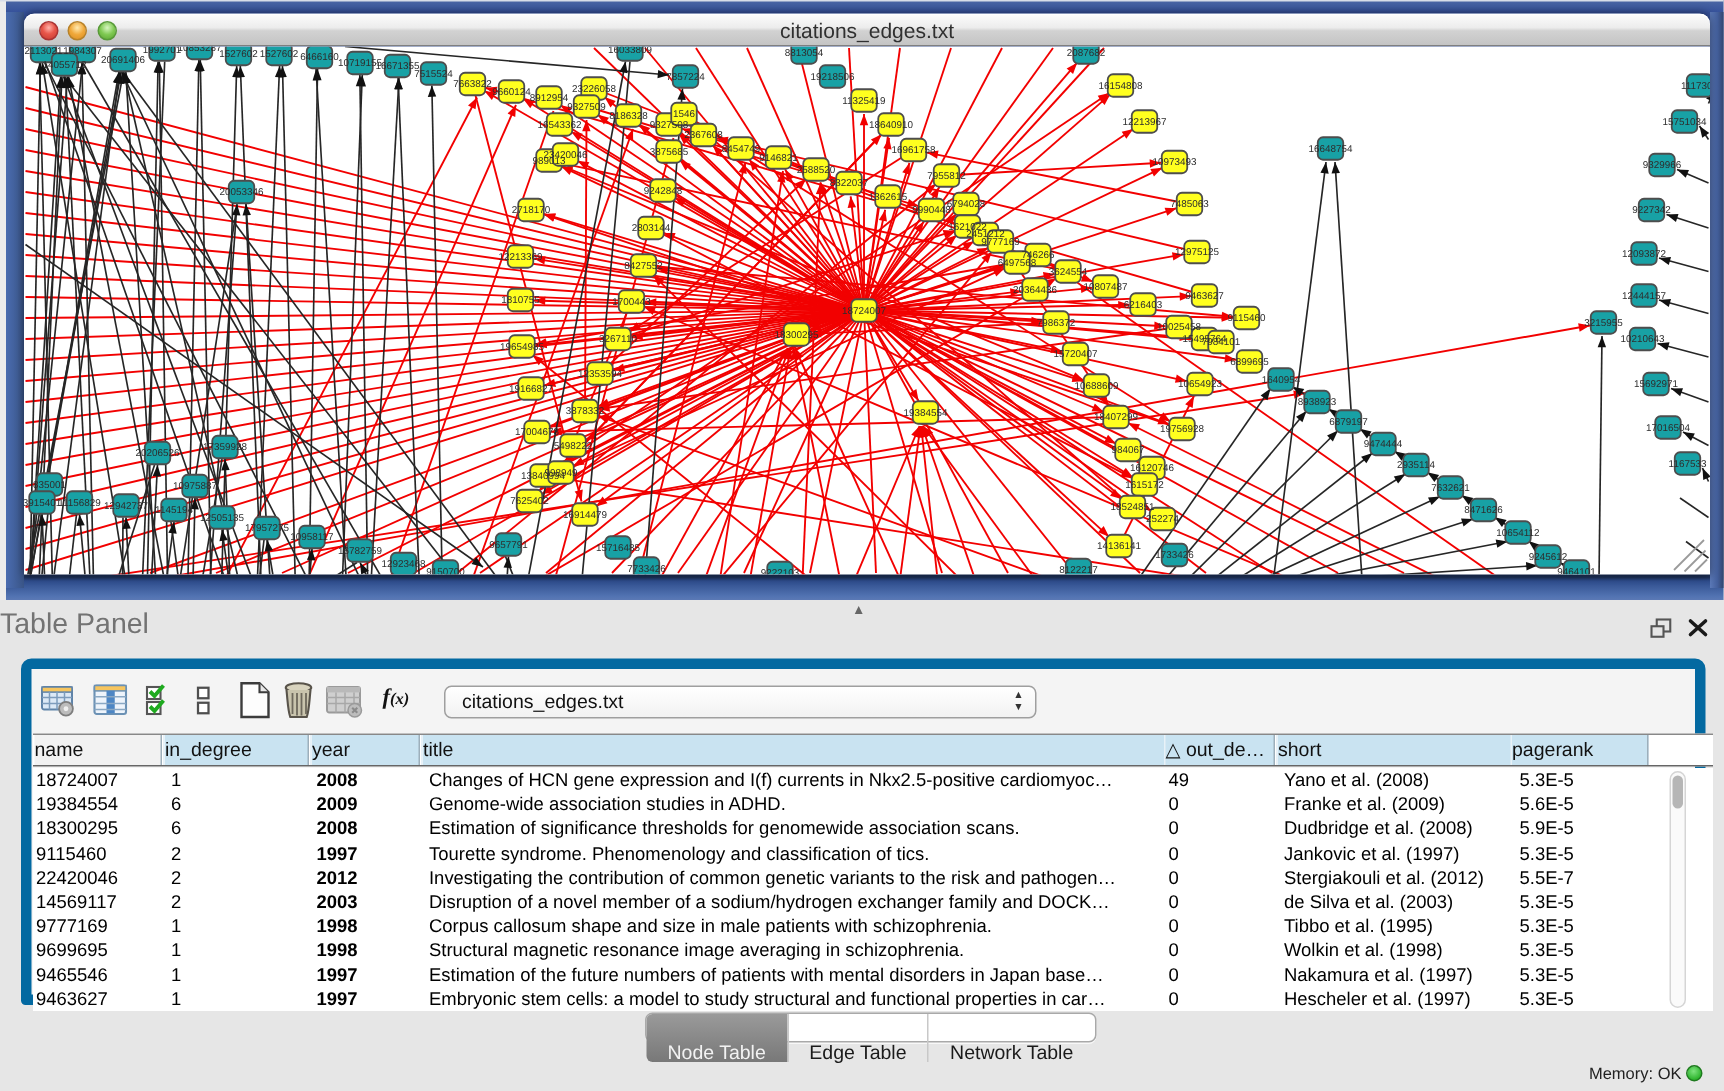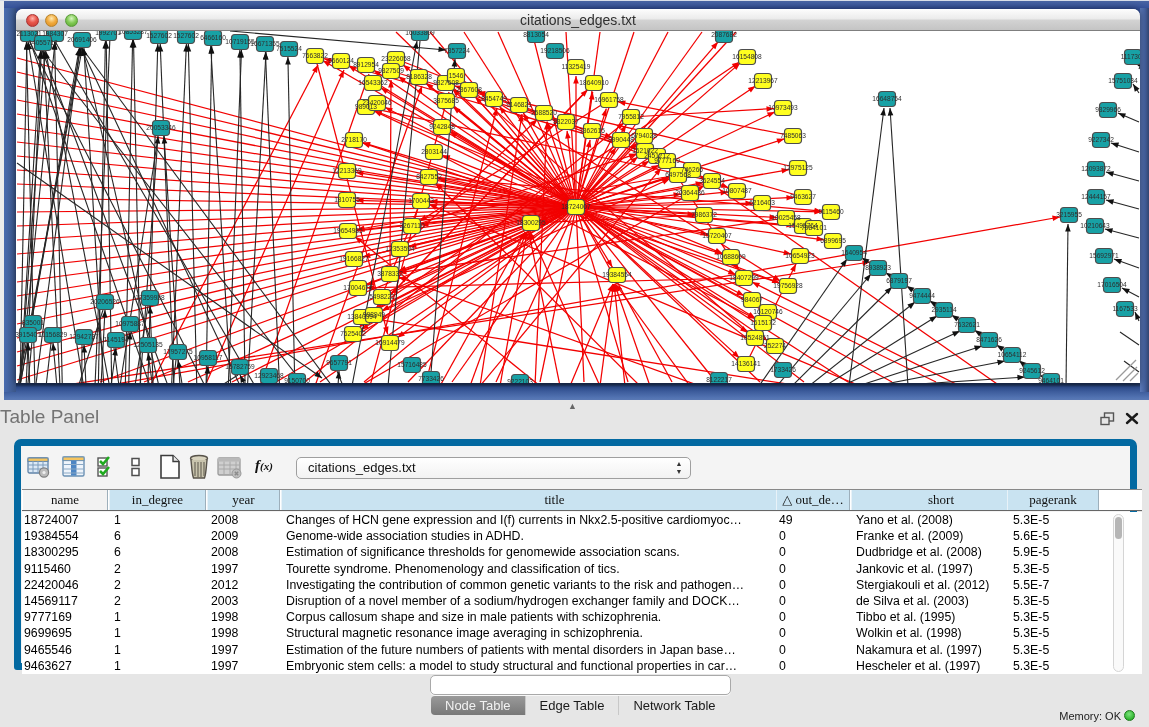--- a/index.html
+++ b/index.html
@@ -12,29 +12,29 @@
 .tl.g {left:49px;background:radial-gradient(circle at 50% 32%,#d6f5c0 0%,#7fc952 50%,#5aa332 100%);border:1px solid #589a39;}
 .canvas {position:absolute;left:0;top:22px;width:1124px;height:352px;background:#fff;overflow:hidden;}
 .panel {position:absolute;left:0;top:400px;width:1149px;height:327px;background:#e6e6e6;}
 .panel .ptitle {position:absolute;left:0;top:6px;font-size:19px;color:#737373;}
 .fico {position:absolute;top:12px;}
 .inner {position:absolute;left:14px;top:39px;width:1123px;height:231px;background:#f4f4f4;border:7px solid #0369a1;border-radius:7px 7px 3px 3px;}
 .tools {position:absolute;left:6px;top:8px;height:26px;width:100%;}
 .combo {position:absolute;left:269px;top:3px;width:395px;height:22px;background:linear-gradient(180deg,#ffffff,#f2f2f2);border:1px solid #9f9f9f;border-radius:5px;font-size:13px;color:#111;line-height:20px;padding-left:11px;}
 .combo .stp {position:absolute;right:4px;top:2px;width:14px;height:16px;color:#333;font-size:7px;line-height:8px;text-align:center;}
 .thead {position:absolute;left:1px;top:43px;width:1120px;height:22px;background:#fff;border-top:1px solid #888;border-bottom:1px solid #666;}
-.th {position:absolute;top:0;height:20px;background:#c9e3f1;border-right:1px solid #9dafbb;border-left:1px solid #e8f2f8;font-size:13px;color:#111;text-align:center;line-height:20px;font-family:Liberation Serif, serif;}
+.th {position:absolute;top:0;height:20px;background:#c9e3f1;border-right:1px solid #9dafbb;border-left:1px solid #e8f2f8;font-size:13px;color:#111;text-align:left;line-height:20px;}
 .tbody {position:absolute;left:1px;top:66px;width:1120px;height:162px;background:#fff;font-size:12.3px;color:#000;}
 .row {position:relative;height:16.2px;line-height:16.2px;white-space:nowrap;}
 .row span {position:absolute;top:0;}
-.c0 {left:2px;} .c1 {left:92px;} .c2 {left:189px;} .c3 {left:264px;} .c4 {left:757px;} .c5 {left:834px;} .c6 {left:991px;text-align:center;}
+.c0 {left:2px;} .c1 {left:92px;} .c2 {left:189px;font-weight:bold;} .c3 {left:264px;} .c4 {left:757px;} .c5 {left:834px;} .c6 {left:991px;text-align:center;}
 .vsb {position:absolute;right:6px;top:68px;width:11px;height:158px;background:#fafafa;border:1px solid #d5d5d5;border-radius:6px;}
 .vsb .thumb {position:absolute;left:1px;top:2px;width:7px;height:22px;background:#b6b6b6;border-radius:4px;}
 .tabs {position:absolute;left:430px;top:275px;height:20px;border:1px solid #a9a9a9;border-radius:5px;background:#fff;font-size:13px;line-height:19px;color:#1a1a1a;box-shadow:0 1px 0 rgba(255,255,255,.7);}
-.tab {display:inline-block;padding:0 14px;height:19px;vertical-align:top;margin-top:20px;}
+.tab {display:inline-block;padding:16px 14px;height:19px;vertical-align:top;}
 .tab.sel {background:linear-gradient(180deg,#9a9a9a,#787878);color:#f2f2f2;border-radius:4px 0 0 4px;}
 .tab + .tab {border-left:1px solid #c8c8c8;}
 .status {position:absolute;right:28px;top:310px;font-size:11px;color:#222;}
 .dot {position:absolute;right:14px;top:310px;width:11px;height:11px;border-radius:50%;background:radial-gradient(circle at 45% 35%,#7de37d,#2fb52f 70%,#229622);border:1px solid #1d7a1d;}
 </style></head>
 <body>
 <div class="desk">
  <div style="position:absolute;left:0;top:0;width:4px;height:400px;background:#ececec;"></div>
  <div style="position:absolute;left:4px;top:8px;width:12px;height:384px;background:linear-gradient(90deg,#4a6cb0,#3a5587);"></div>
  <div style="position:absolute;left:1140px;top:8px;width:9px;height:384px;background:linear-gradient(90deg,#5b79b8 0%,#44609d 55%,#32456f 100%);"></div>

